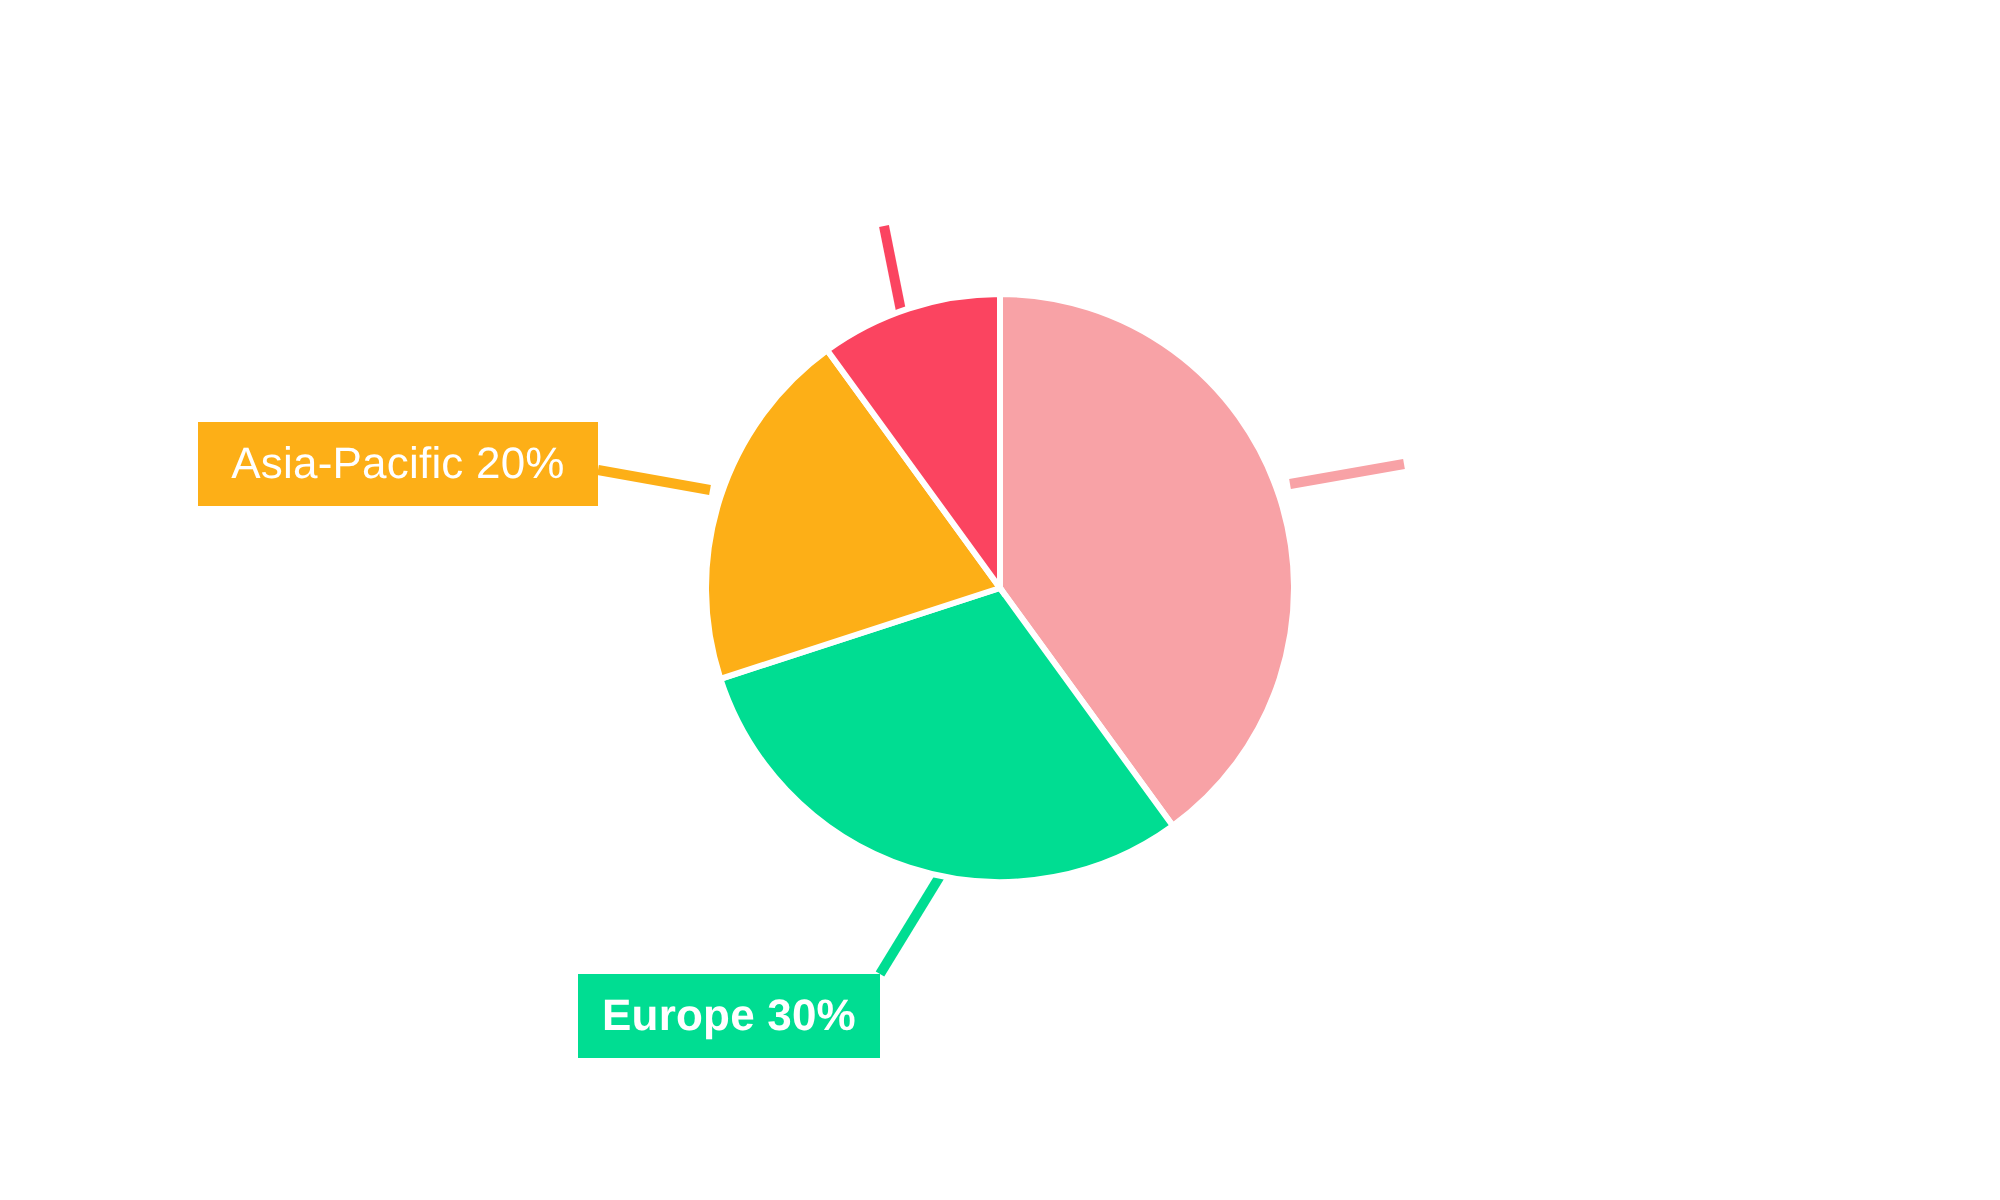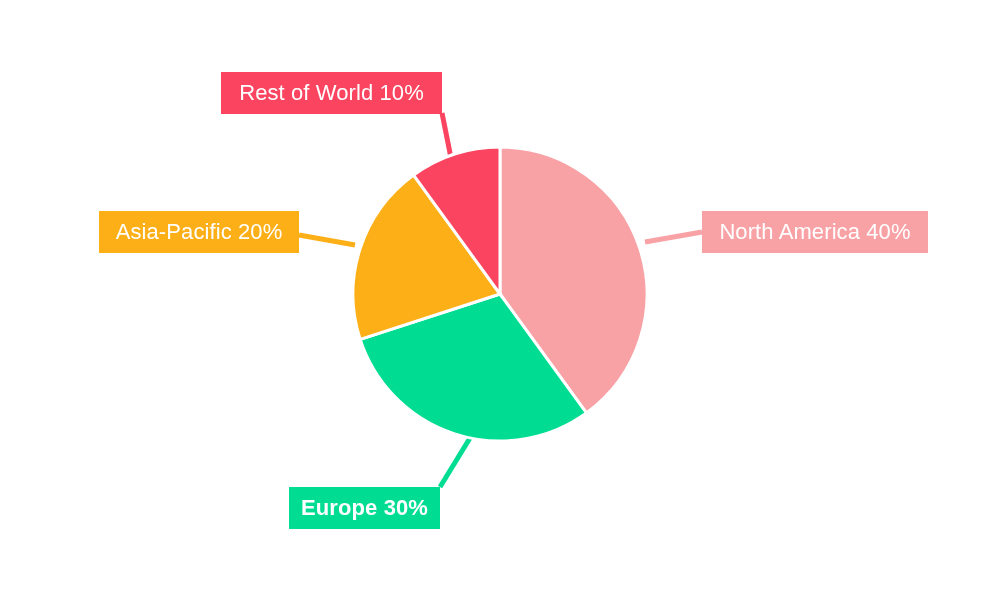--- a/index.html
+++ b/index.html
@@ -71,29 +71,23 @@
     <line x1="470" y1="438" x2="440" y2="487" stroke="#00dd92" stroke-width="5"></line>
     <line x1="355" y1="245" x2="299" y2="235" stroke="#fdaf17" stroke-width="5"></line>
     <line x1="452" y1="163" x2="442" y2="113" stroke="#fb4460" stroke-width="5"></line>
 
     <path fill="#f8a2a6" stroke="#ffffff" stroke-width="3" d="M 500 294 L 500.00 147.00 A 147 147 0 0 1 586.40 412.93 Z"></path>
     <path fill="#00dd92" stroke="#ffffff" stroke-width="3" d="M 500 294 L 586.40 412.93 A 147 147 0 0 1 360.19 339.43 Z"></path>
     <path fill="#fdaf17" stroke="#ffffff" stroke-width="3" d="M 500 294 L 360.19 339.43 A 147 147 0 0 1 413.60 175.07 Z"></path>
     <path fill="#fb4460" stroke="#ffffff" stroke-width="3" d="M 500 294 L 413.60 175.07 A 147 147 0 0 1 500.00 147.00 Z"></path>
   </svg>
 
-  <div class="slice-label" id="label-north-america" style="background:#f8a2a6">
-    <span>North America 40%</span>
-  </div>
 
   <div class="slice-label" id="label-europe" style="background:#00dd92">
     <span>Europe 30%</span>
   </div>
 
   <div class="slice-label" id="label-asia-pacific" style="background:#fdaf17">
     <span>Asia-Pacific 20%</span>
   </div>
 
-  <div class="slice-label" id="label-rest-of-world" style="background:#fb4460">
-    <span>Rest of World 10%</span>
-  </div>
 
 </div>
 
 </body></html>

